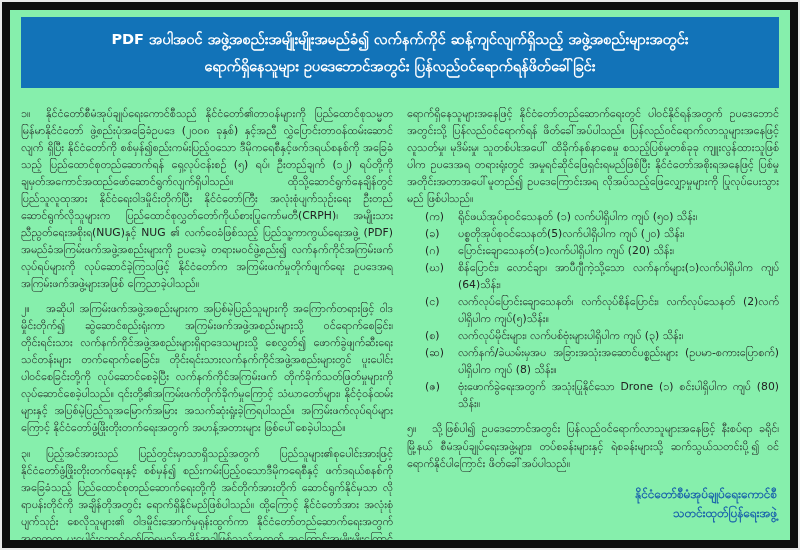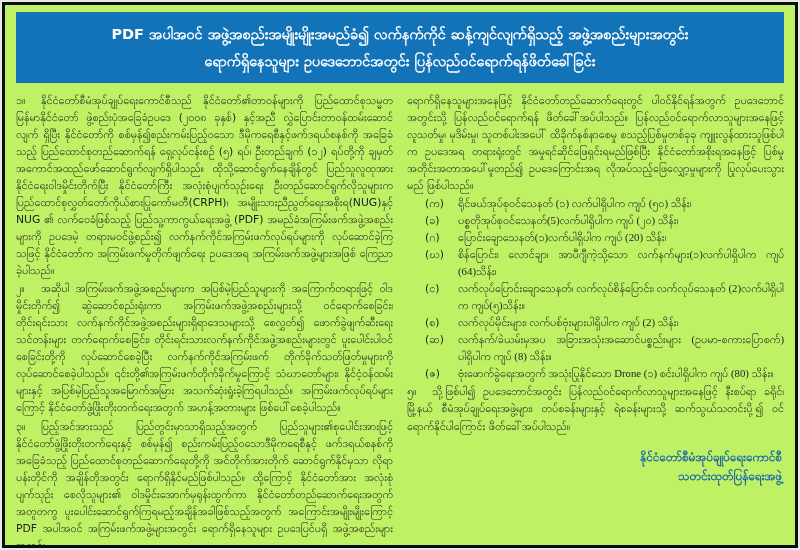--- a/index.html
+++ b/index.html
@@ -1,33 +1,33 @@
 <!DOCTYPE html>
 <html><head>
 <meta charset="utf-8">
 <style>
   html,body{margin:0;padding:0;background:#e8e8e8;}
   body{width:800px;height:550px;font-family:"DejaVu Sans","Liberation Sans",sans-serif;}
   .page{
     position:relative;box-sizing:border-box;width:796px;height:546px;margin:2px;
-    background:#bef264;border:3px solid #8b5cf6;padding:7px 11px 6px 11px;overflow:hidden;
+    background:#86efac;border:8px solid #8b5cf6;padding:7px 11px 6px 11px;overflow:hidden;
   }
   .header-banner{
     box-sizing:border-box;width:100%;
     color:#ffffff;text-align:center;font-weight:bold;
     font-size:14.5px;line-height:1.85;padding:9px 18px 8px 18px;
   }
   .columns{display:flex;gap:14px;margin-top:9px;}
   .col{flex:1;min-width:0;font-size:10.8px;line-height:1.58;text-align:justify;color:#222;}
-  .para{margin:0 0 1px 0;}
+  .para{margin:8px 0 1px 0;}
   .pnum{display:inline-block;min-width:25px;font-weight:normal;}
   .reward-list{margin:1px 0 1px 0;padding:0 0 0 18px;}
   .reward-item{display:flex;gap:7px;margin:0;}
   .reward-label{flex:0 0 26px;text-align:left;}
-  .reward-text{flex:1;text-align:justify;font-family:Liberation Serif, serif;}
+  .reward-text{flex:1;text-align:justify;}
   .signature{margin-top:13px;text-align:right;font-weight:bold;font-size:11.8px;line-height:1.65;padding-right:2px;}
 </style>
 </head>
 <body>
 
 <div class="page" style="border-color: rgb(13, 13, 13);">
 
   <div class="header-banner" id="hdr" style="background: rgb(18, 115, 184); color: rgb(255, 255, 255);">
     <div>PDF အပါအဝင် အဖွဲ့အစည်းအမျိုးမျိုးအမည်ခံ၍ လက်နက်ကိုင် ဆန့်ကျင်လျက်ရှိသည့် အဖွဲ့အစည်းများအတွင်း</div>
     <div>ရောက်ရှိနေသူများ ဥပဒေဘောင်အတွင်း ပြန်လည်ဝင်ရောက်ရန်ဖိတ်ခေါ်ခြင်း</div>
@@ -60,21 +60,21 @@
         <div class="reward-item">
             <span class="reward-label">(ဃ)</span>
             <span class="reward-text">စိန်ပြောင်း၊ လောင်ချာ၊ အာပီဂျီကဲ့သို့သော လက်နက်များ(၁)လက်ပါရှိပါက ကျပ် (64)သိန်း၊</span>
           </div>
         <div class="reward-item">
             <span class="reward-label">(င)</span>
             <span class="reward-text">လက်လုပ်ပြောင်းချောသေနတ်၊ လက်လုပ်စိန်ပြောင်း၊ လက်လုပ်သေနတ် (2)လက်ပါရှိပါက ကျပ်(၅)သိန်း။</span>
           </div>
         <div class="reward-item">
             <span class="reward-label">(စ)</span>
-            <span class="reward-text">လက်လုပ်မိုင်းများ၊ လက်ပစ်ဗုံးများပါရှိပါက ကျပ် (2) သိန်း၊</span>
+            <span class="reward-text">လက်လုပ်မိုင်းများ၊ လက်ပစ်ဗုံးများပါရှိပါက ကျပ် (၃) သိန်း၊</span>
           </div>
         <div class="reward-item">
             <span class="reward-label">(ဆ)</span>
             <span class="reward-text">လက်နက်/ခဲယမ်းမှအပ အခြားအသုံးအဆောင်ပစ္စည်းများ (ဥပမာ-စကားပြောစက်) ပါရှိပါက ကျပ် (8) သိန်း။</span>
           </div>
         <div class="reward-item">
             <span class="reward-label">(ဇ)</span>
             <span class="reward-text">ဗုံးဖောက်ခွဲရေးအတွက် အသုံးပြုနိုင်သော Drone (၁) စင်းပါရှိပါက ကျပ် (80) သိန်း။</span>
           </div>
       </div>

